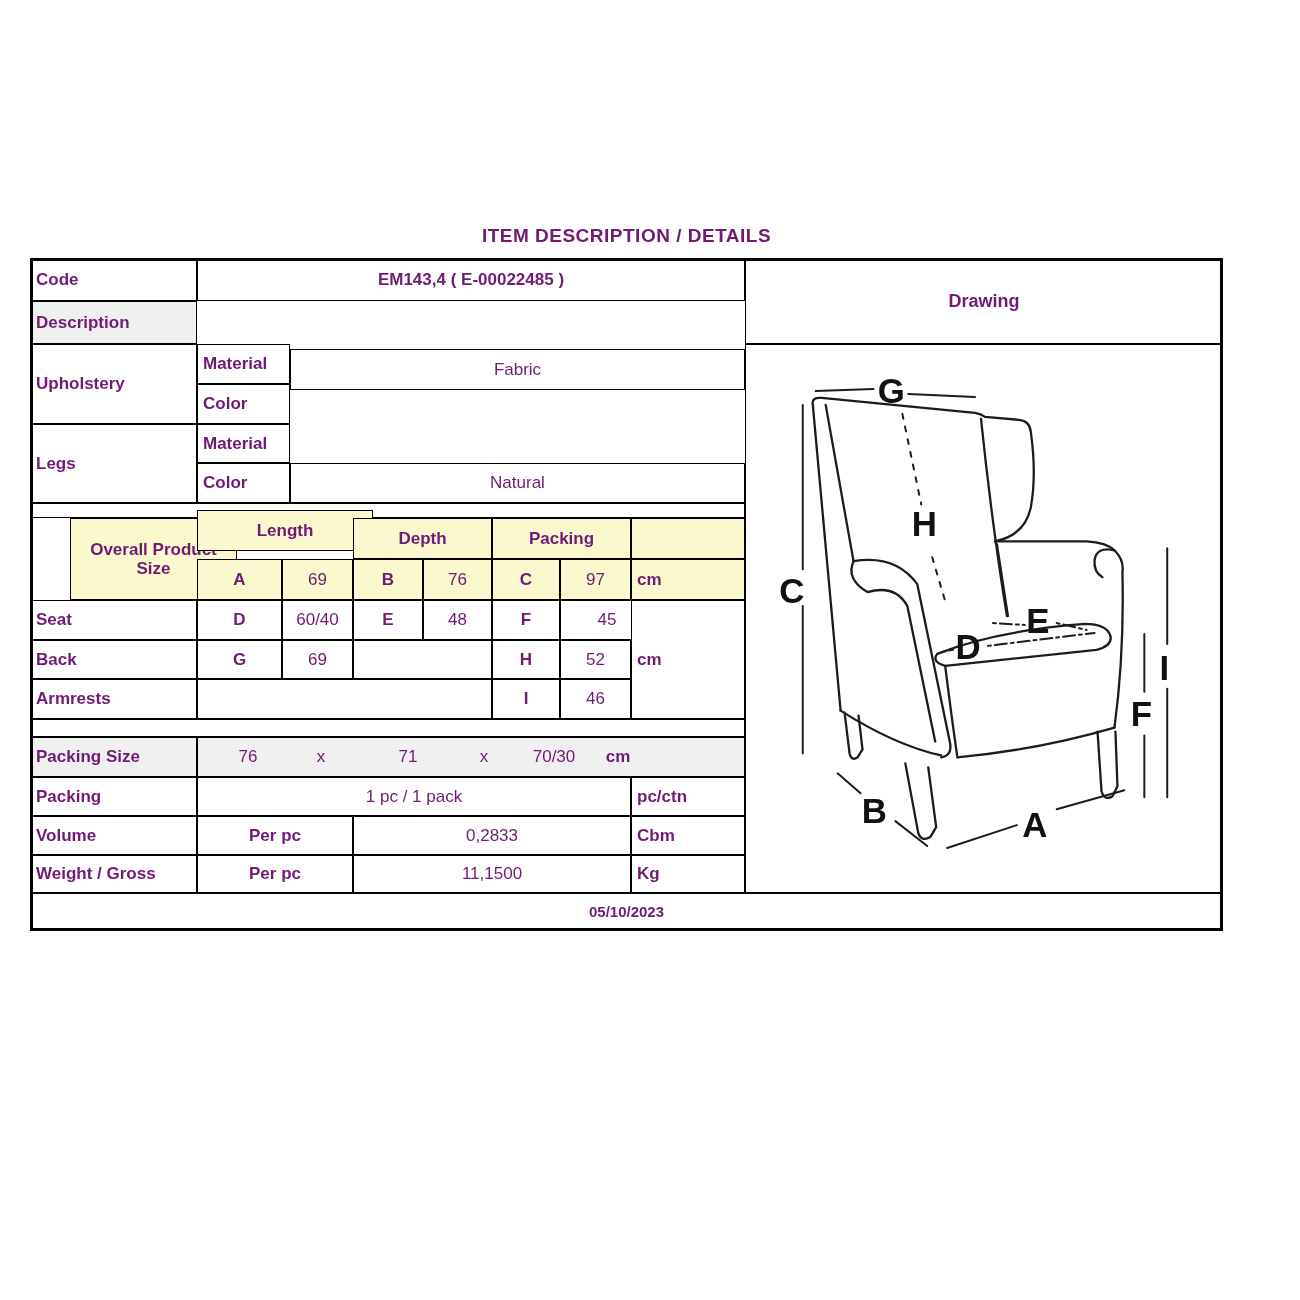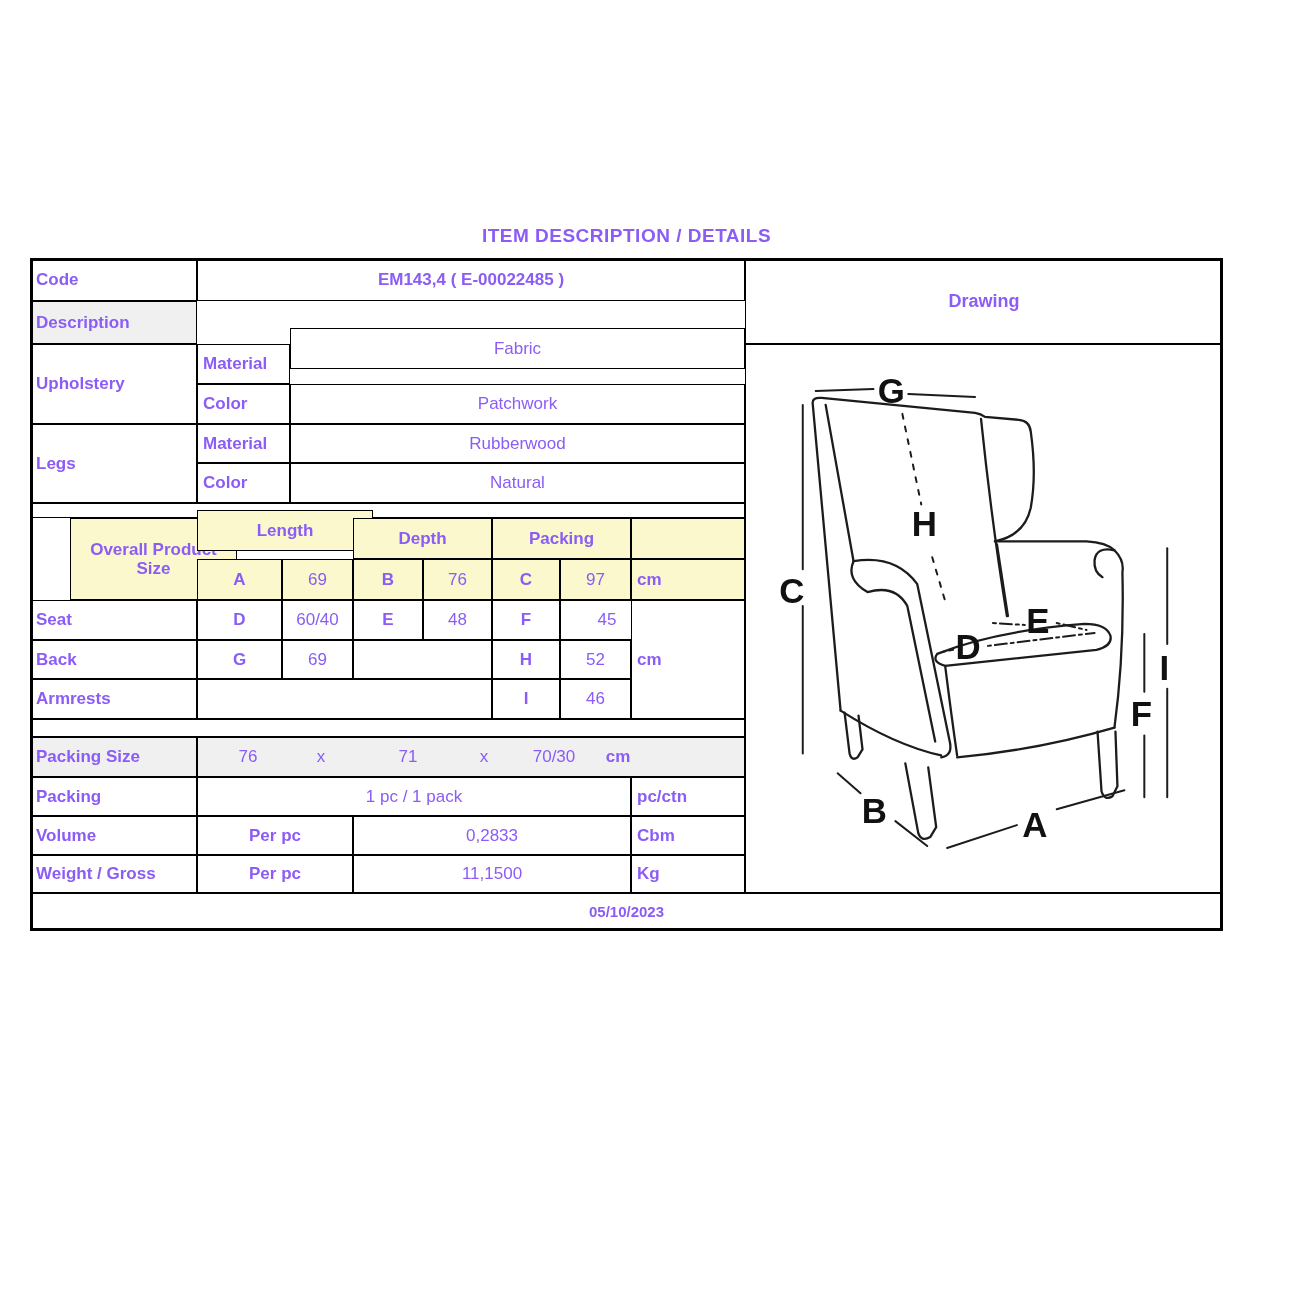--- a/index.html
+++ b/index.html
@@ -1,18 +1,18 @@
 <!DOCTYPE html>
 <html style="--header_yellow: #FAF8CC; --row_gray: #F0F0F0; --border_black: #000000;"><head>
 <meta charset="utf-8">
 <style>
   html,body { margin:0; padding:0; background:#fff; }
   .sheet {
     position:relative; width:1300px; height:1300px; background:#ffffff;
-    font-family:"Liberation Sans", sans-serif; color:#8b5cf6;
+    font-family:"Liberation Sans", sans-serif; color:#701a75;
   }
   .page-title {
     position:absolute; left:30px; top:220px; width:1193px; height:32px;
     display:flex; align-items:center; justify-content:center;
     font-size:19px; font-weight:bold; letter-spacing:0.5px;
   }
   .tbl { position:absolute; left:30px; top:258px; width:1193px; height:673px; }
   .outer { position:absolute; inset:0; border:3px solid #000; pointer-events:none; z-index:5; }
   .c {
     position:absolute; box-sizing:border-box; border:1.5px solid #000;
@@ -39,27 +39,25 @@
 
   <div class="tbl">
 
     <div class="c b lft" style="left:0;top:0;width:167px;height:43px">Code</div>
     <div class="c b" style="left:167px;top:0;width:548px;height:43px">EM143,4  ( E-00022485 )</div>
 
     <div class="c b lft gray" style="left:0;top:43px;width:167px;height:43px">Description</div>
 
     <div class="c b lft" style="left:0;top:86px;width:167px;height:80px">Upholstery</div>
     <div class="c b lft" style="left:167px;top:86px;width:93px;height:40px">Material</div>
-    <div class="c" style="left:260px;top:70px;width:455px;height:41px">Fabric</div>
+    <div class="c" style="left:260px;top:91px;width:455px;height:41px">Fabric</div>
     <div class="c b lft" style="left:167px;top:126px;width:93px;height:40px">Color</div>
-    <div class="c" style="left:260px;top:126px;width:455px;height:40px">Patchwork</div>
 
     <div class="c b lft" style="left:0;top:166px;width:167px;height:79px">Legs</div>
     <div class="c b lft" style="left:167px;top:166px;width:93px;height:39px">Material</div>
-    <div class="c" style="left:260px;top:166px;width:455px;height:39px">Rubberwood</div>
     <div class="c b lft" style="left:167px;top:205px;width:93px;height:40px">Color</div>
     <div class="c" style="left:260px;top:205px;width:455px;height:40px">Natural</div>
 
     <div class="c" style="left:0;top:245px;width:715px;height:15px"></div>
 
     <div class="c b yellow ctr2" style="left:0;top:260px;width:167px;height:82px;padding:0 18px">Overall Product Size</div>
     <div class="c b yellow" style="left:167px;top:252px;width:176px;height:41px">Length</div>
     <div class="c b yellow" style="left:323px;top:260px;width:139px;height:41px">Depth</div>
     <div class="c b yellow" style="left:462px;top:260px;width:139px;height:41px">Packing</div>
     <div class="c yellow" style="left:601px;top:260px;width:114px;height:41px"></div>

